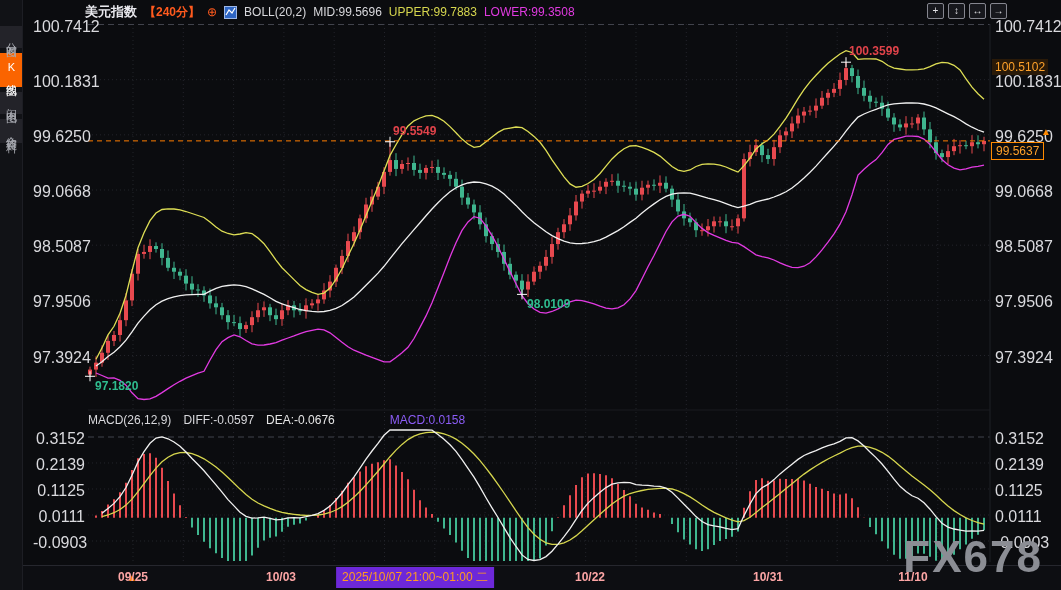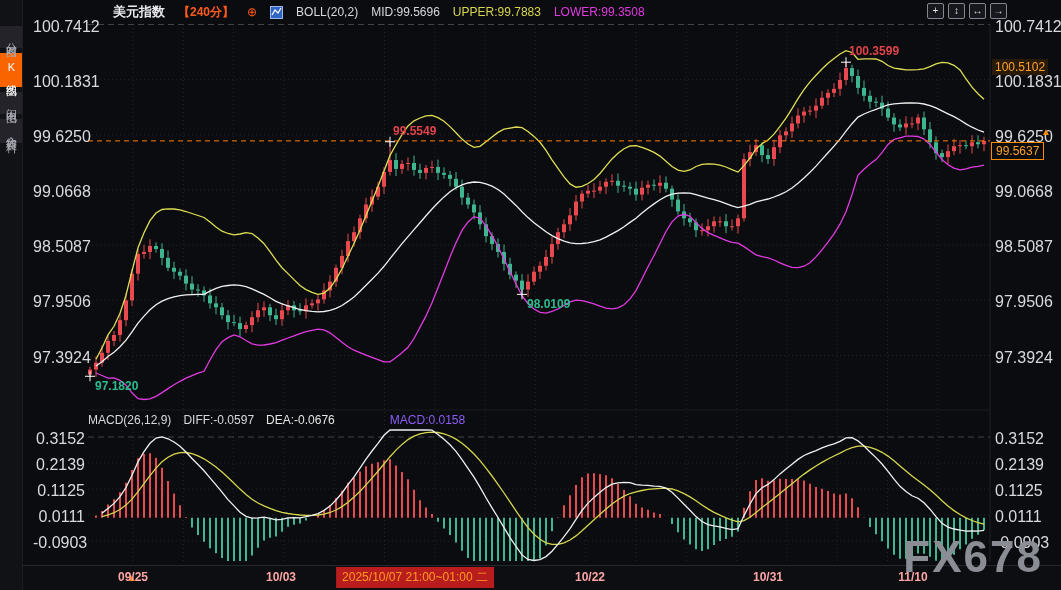--- a/index.html
+++ b/index.html
@@ -6,21 +6,21 @@
   .screen{position:relative;width:1061px;height:590px;background:#0b0c0f;overflow:hidden;
           font-family:"Liberation Sans",sans-serif;color:#d9d9dd;}
   
   .sidebar{position:absolute;left:0;top:0;width:22px;height:100%;background:#111216;border-right:1px solid #1d1e24;z-index:30;}
   .side-tab{writing-mode:vertical-rl;text-orientation:upright;display:flex;align-items:center;justify-content:center;
             width:22px;margin-bottom:5px;background:#232329;color:#a9abb2;font-size:11px;letter-spacing:2px;
             padding:8px 0;cursor:pointer;}
   .side-tab.active{background:#fa6400;color:#fff;}
   .sidebar-stack{position:absolute;top:26px;left:0;}
   
-  .topbar{position:absolute;left:85px;top:3px;height:18px;display:flex;align-items:center;gap:13px;font-size:12px;z-index:20;white-space:nowrap;margin-left:28px;}
+  .topbar{position:absolute;left:85px;top:3px;height:18px;display:flex;align-items:center;gap:7px;font-size:12px;z-index:20;white-space:nowrap;}
   .t-sym{color:#e9e9ee;font-weight:bold;font-size:13px;}
   .t-period{color:#ff5a1e;font-weight:bold;}
   .t-gear{color:#ff5a1e;font-size:12px;cursor:pointer;}
   .t-boll,.t-mid{color:#d8d8dc;}
   .t-upper{color:#d6d64e;}
   .t-lower{color:#e03ae0;}
   .boll-ico{display:inline-flex;width:13px;height:13px;}
   
   .tools{position:absolute;left:927px;top:3px;display:flex;gap:4px;z-index:20;}
   .tool{width:15px;height:14px;border:1px solid #85868f;background:#17181d;color:#e2e2e6;font-size:10px;
@@ -36,21 +36,21 @@
   
   .macd-header{position:absolute;left:88px;top:413px;display:flex;gap:12px;font-size:12px;z-index:10;white-space:nowrap;}
   .m-f{color:#d8d8dc;}
   .m-dea{color:#e5e5e5;}
   .m-macd{color:#8b5cf6;padding-left:43px;}
   
   .bottombar{position:absolute;left:0;bottom:0;width:100%;height:24px;background:#0d0e12;border-top:1px solid #26272e;z-index:20;}
   .b-period{position:absolute;left:88px;top:4px;color:#ff7e00;font-weight:bold;font-size:13px;cursor:pointer;margin-top:25px;}
   .b-arrow{position:absolute;left:127px;top:6px;color:#ff7e00;font-size:10px;cursor:pointer;}
   .x-lab{position:absolute;top:4px;transform:translateX(-50%);font-size:12px;font-weight:bold;color:#fca5a5;}
-  .date-box{position:absolute;top:1px;transform:translateX(-50%);background:#b91c1c;color:#ff9b21;font-size:12px;
+  .date-box{position:absolute;top:1px;transform:translateX(-50%);background:#6d28d9;color:#ff9b21;font-size:12px;
             padding:2px 6px;white-space:nowrap;}
   
   .anno{position:absolute;font-size:12px;font-weight:bold;z-index:11;white-space:nowrap;}
   
   .watermark{position:absolute;right:18px;bottom:8px;font-size:44px;font-weight:bold;color:#8b8d94;letter-spacing:2px;z-index:40;}
   svg.plot{position:absolute;left:0;top:0;z-index:5;}
 </style>
 </head>
 <body>
 

